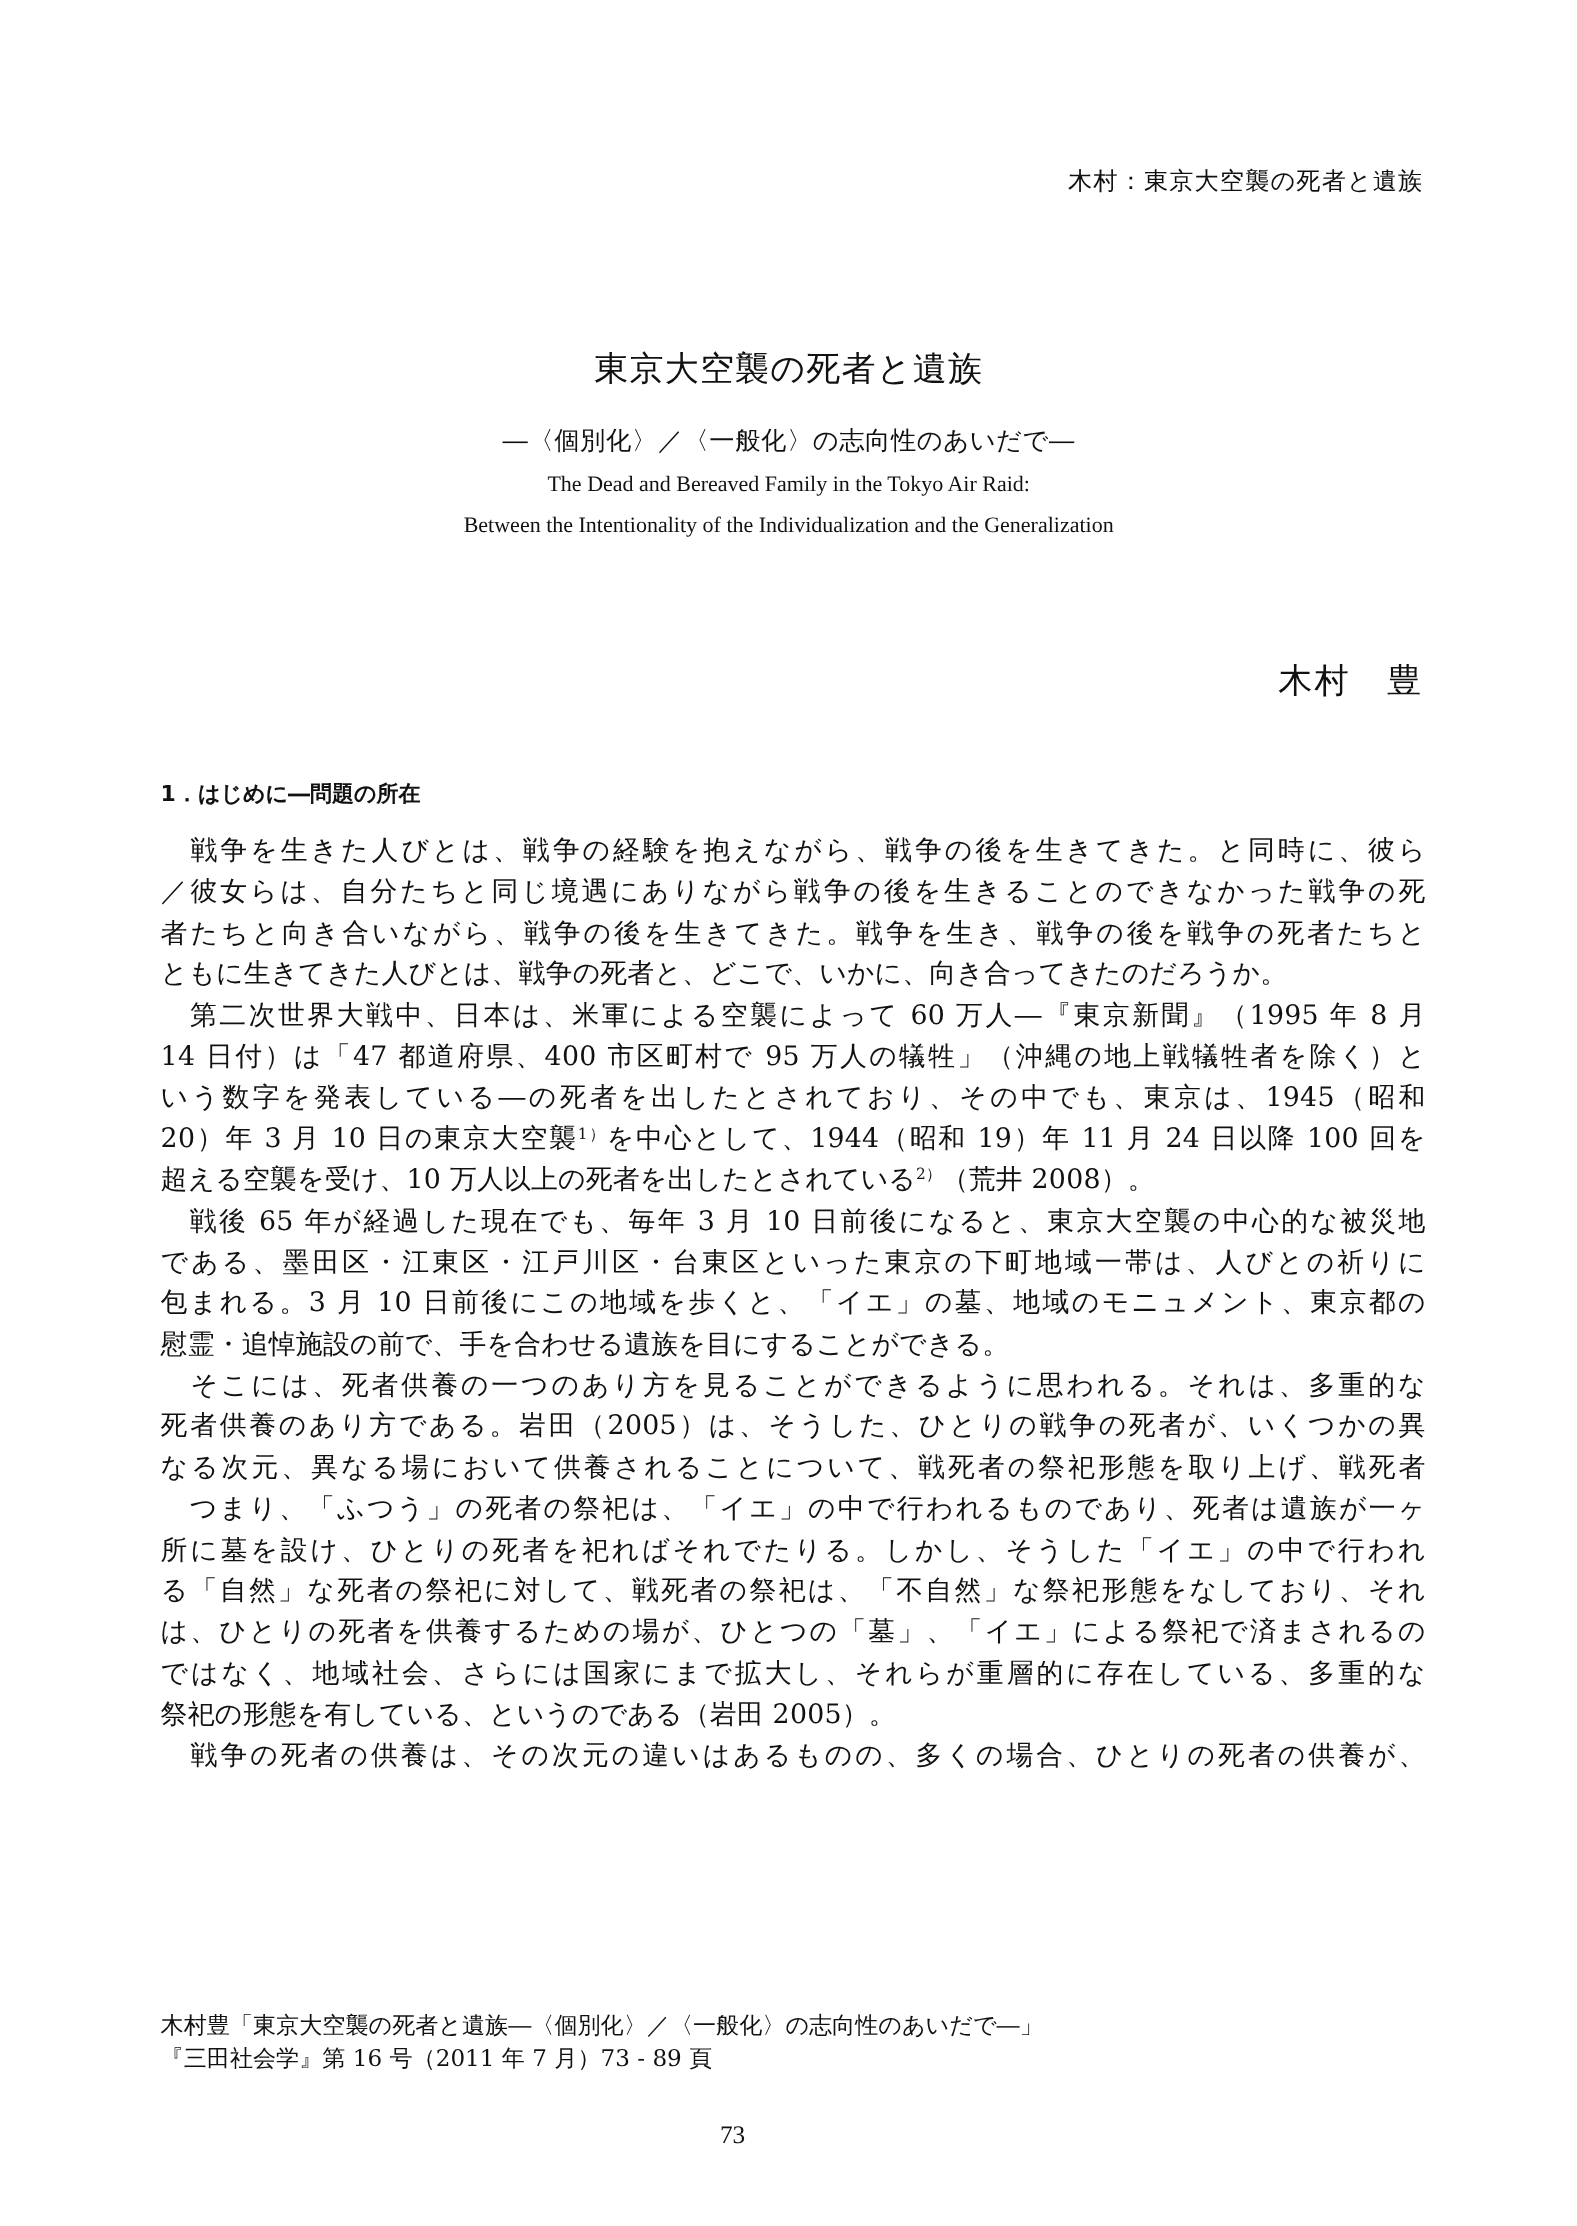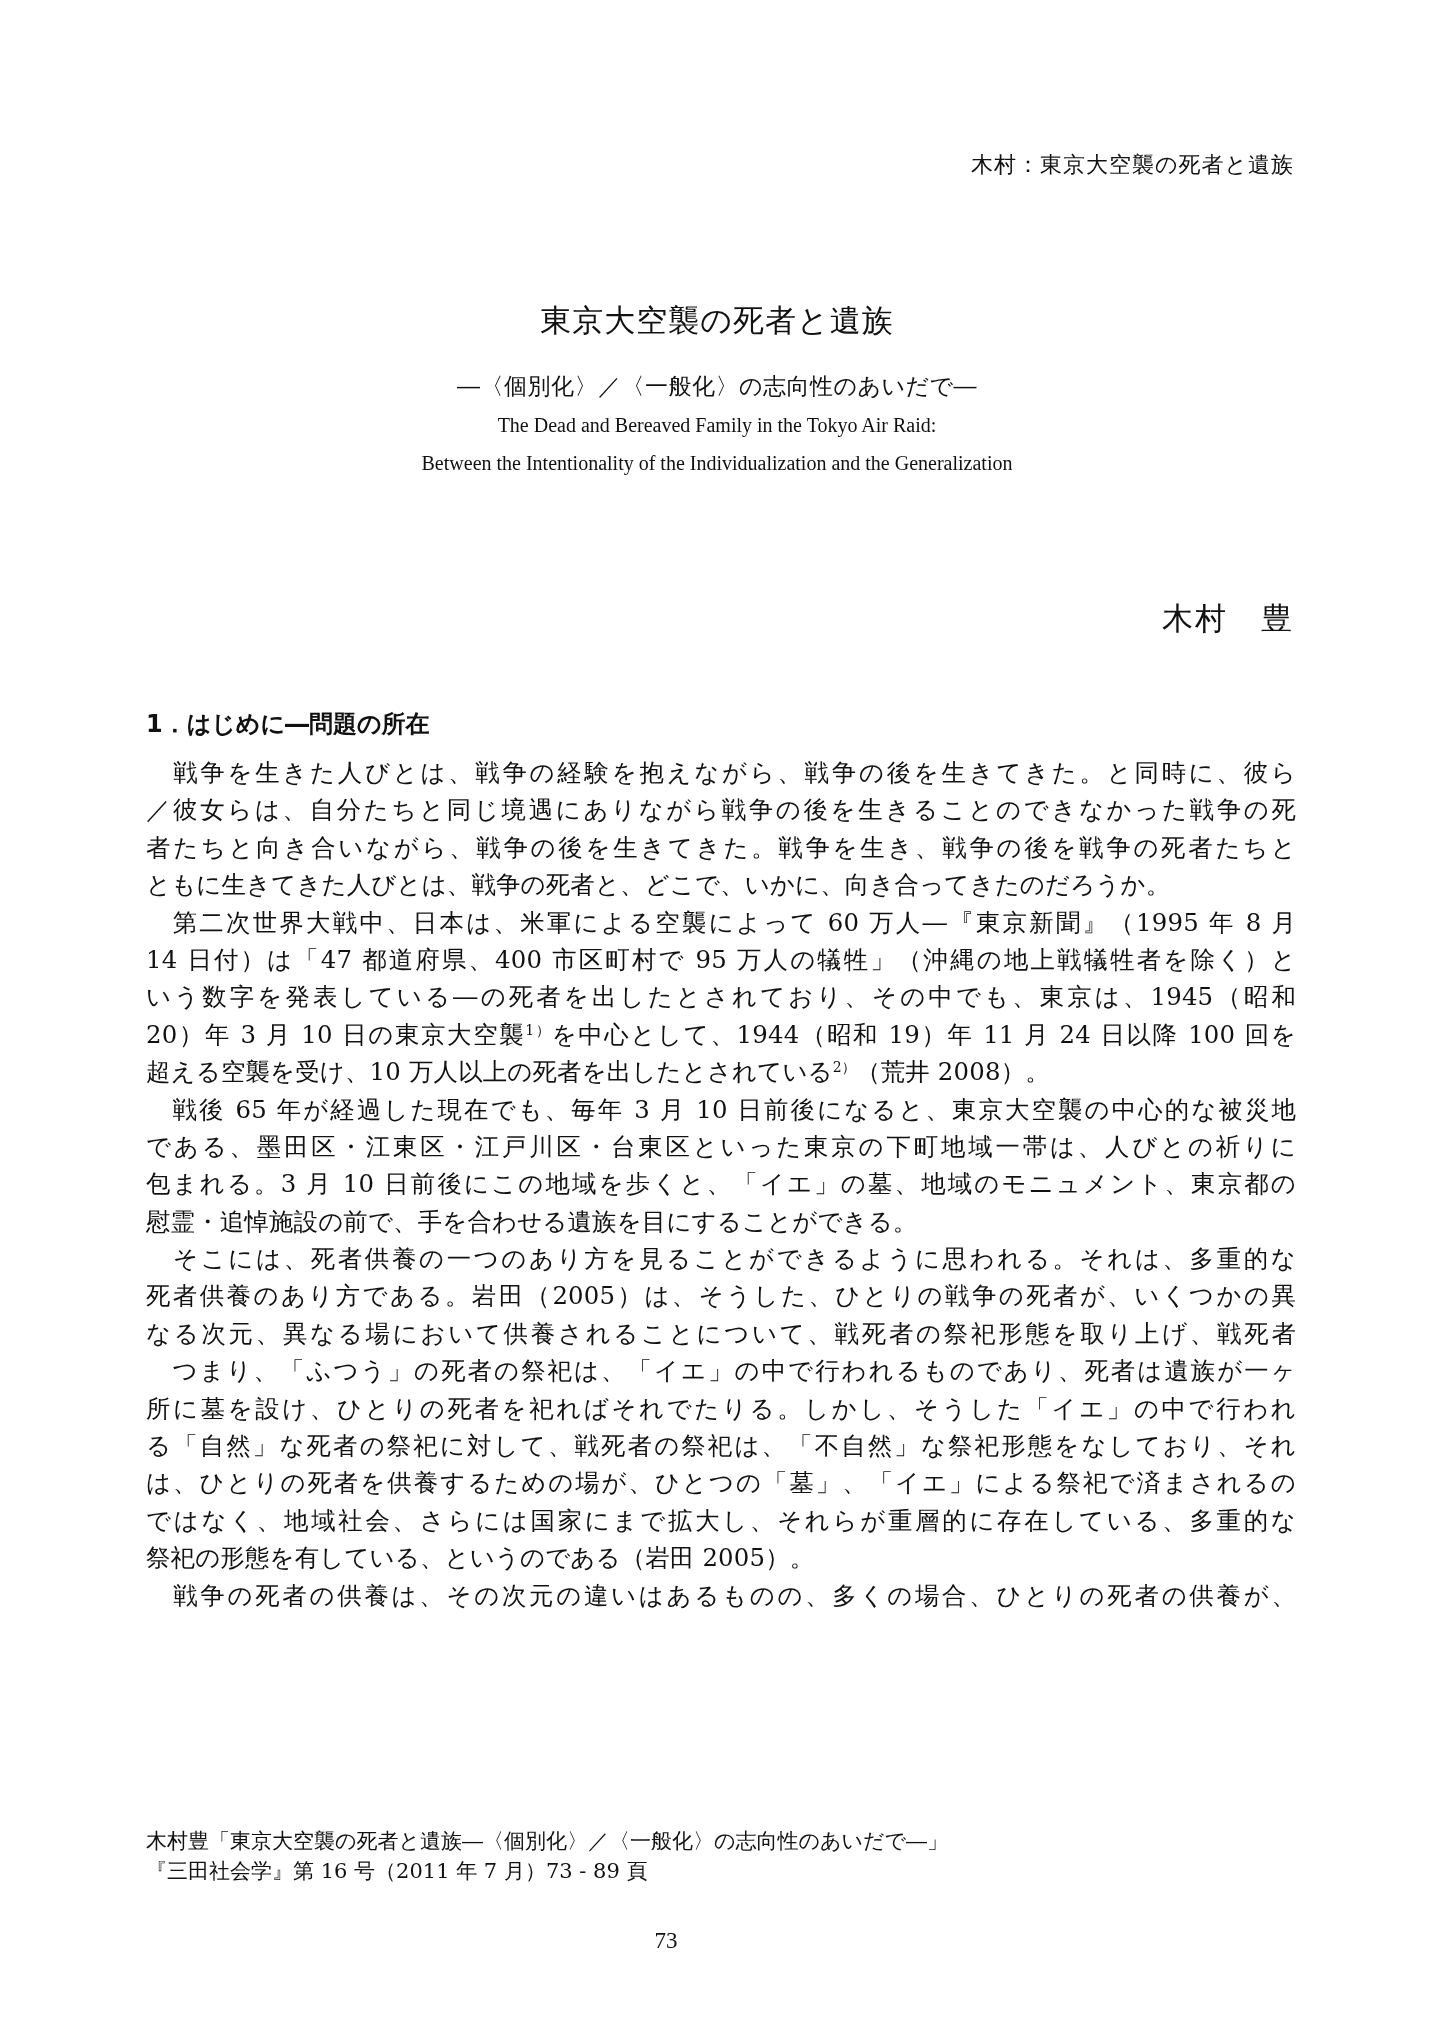--- a/index.html
+++ b/index.html
@@ -1,26 +1,26 @@
 <!DOCTYPE html>
 <html><head>
 <meta charset="utf-8">
 <style>
   html, body { margin: 0; padding: 0; background: #ffffff; }
   body { width: 1434px; height: 2024px; position: relative; overflow: hidden;
          font-family: "DejaVu Serif", "Liberation Serif", serif; color: #111111; }
   .running-head { position: absolute; top: 150px; right: 140px; font-size: 22px;
                   letter-spacing: 1px; white-space: nowrap; }
   .title-block { position: absolute; top: 300px; left: 0; width: 1434px; text-align: center; }
-  .title-ja { font-size: 31px; letter-spacing: 1px; margin: 0; line-height: 40px; }
+  .title-ja { font-size: 31px; letter-spacing: 1px; margin: 15px; line-height: 40px; }
   .subtitle-ja { font-size: 23px; margin-top: 30px; line-height: 32px; letter-spacing: 0.5px; }
   .title-en { font-size: 20px; line-height: 38px; font-family: "Liberation Serif", "DejaVu Serif", serif; }
   .title-en.first { margin-top: 4px; }
   .author { position: absolute; top: 598px; right: 140px; font-size: 31px; letter-spacing: 2px; white-space: pre; }
-  .section-heading { position: absolute; top: 708px; left: 146px; font-size: 24px;
+  .section-heading { position: absolute; top: 708px; left: 146px; font-size: 20px;
                      font-family: "DejaVu Sans", "Liberation Sans", sans-serif; font-weight: bold; white-space: nowrap; }
   .body-text { position: absolute; top: 754px; left: 146px; width: 1150px; }
   .line { height: 37.4px; line-height: 37.4px; font-size: 24.4px; white-space: nowrap;
           text-align: justify; text-align-last: justify; letter-spacing: 0.2px; }
   .line.last { text-align-last: left; }
   .line sup { font-size: 14px; vertical-align: 8px; line-height: 0; }
   .footer-cite { position: absolute; top: 1826px; left: 146px; font-size: 21px; line-height: 30px; white-space: nowrap; }
   .page-number { position: absolute; top: 1928px; left: 0; width: 1332px; text-align: center;
                  font-size: 23px; font-family: "Liberation Serif", "DejaVu Serif", serif; }
 </style>

